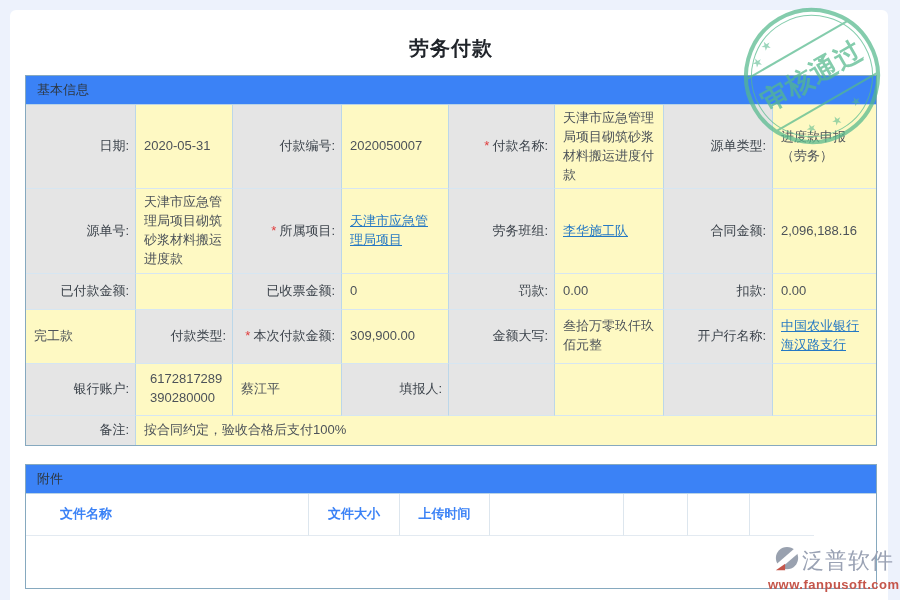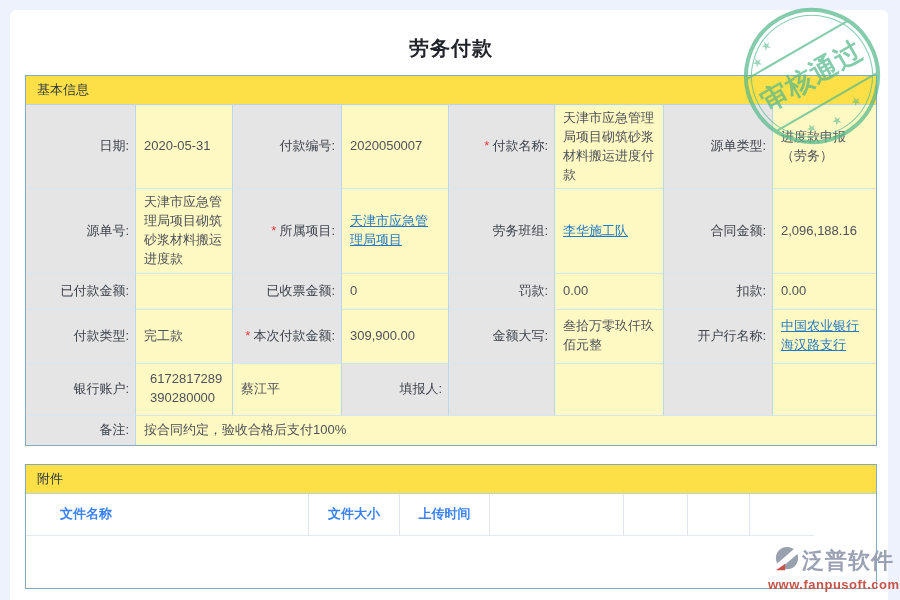--- a/index.html
+++ b/index.html
@@ -14,21 +14,21 @@
   }
   .card-inner{padding:26px 11px 0 15px;}
   .page-title{
     margin:0 0 15px 0;text-align:center;
     font-size:20px;font-weight:bold;color:#20242a;letter-spacing:1px;line-height:24px;
   }
   .section{border:1px solid #86a9bf;background:#fff;}
   .section.basic{margin-bottom:18px;}
   .section.attach{margin-bottom:14px;}
   .section-bar{
-    background:#fde047;height:28px;line-height:28px;
+    background:#3b82f6;height:28px;line-height:28px;
     padding:0 11px;font-size:13px;color:#2e3740;
     border-bottom:1px solid #b9d3e6;
   }
   
   .grid-row{display:grid;grid-template-columns:110px 97px 109px 107px 106px 109px 109px auto;}
   .cell{
     display:flex;align-items:center;box-sizing:border-box;
     border-right:1px solid #bcd7e9;border-bottom:1px solid #d6e6f2;
     font-size:13px;line-height:1.45;
   }
@@ -74,21 +74,21 @@
   .ss1{left:22px;top:22px;}
   .ss2{left:38px;top:12px;}
   .ss3{left:36px;top:106px;}
   .ss4{left:62px;top:112px;}
   .ss5{left:88px;top:105px;}
   
   .brand{
     position:absolute;left:768px;top:546px;width:126px;z-index:7;text-align:center;
   }
   .brand-row{display:flex;align-items:center;justify-content:flex-end;gap:2px;}
-  .brand-name{font-size:22px;font-weight:700;color:#9aa2b4;letter-spacing:1px;}
+  .brand-name{font-size:22px;font-weight:400;color:#9aa2b4;letter-spacing:1px;}
   .brand-url{font-size:13px;font-weight:600;color:#c5554a;letter-spacing:.5px;margin-top:1px;}
 </style>
 </head>
 <body>
 
 <div class="card">
   <div class="card-inner">
 
     <h1 class="page-title">劳务付款</h1>
 
@@ -132,22 +132,22 @@
         <div class="cell val"></div>
         <div class="cell lbl">已收票金额:</div>
         <div class="cell val">0</div>
         <div class="cell lbl">罚款:</div>
         <div class="cell val">0.00</div>
         <div class="cell lbl">扣款:</div>
         <div class="cell val last">0.00</div>
       </div>
 
       <div class="grid-row r4">
+        <div class="cell val">完工款</div>
         <div class="cell lbl">付款类型:</div>
-        <div class="cell val">完工款</div>
         <div class="cell lbl">
             <span class="req">*</span>
             <span>本次付款金额:</span>
           </div>
         <div class="cell val">309,900.00</div>
         <div class="cell lbl">金额大写:</div>
         <div class="cell val">叁拾万零玖仟玖佰元整</div>
         <div class="cell lbl">开户行名称:</div>
         <div class="cell val last">
             <a class="lnk">中国农业银行海汉路支行</a>

